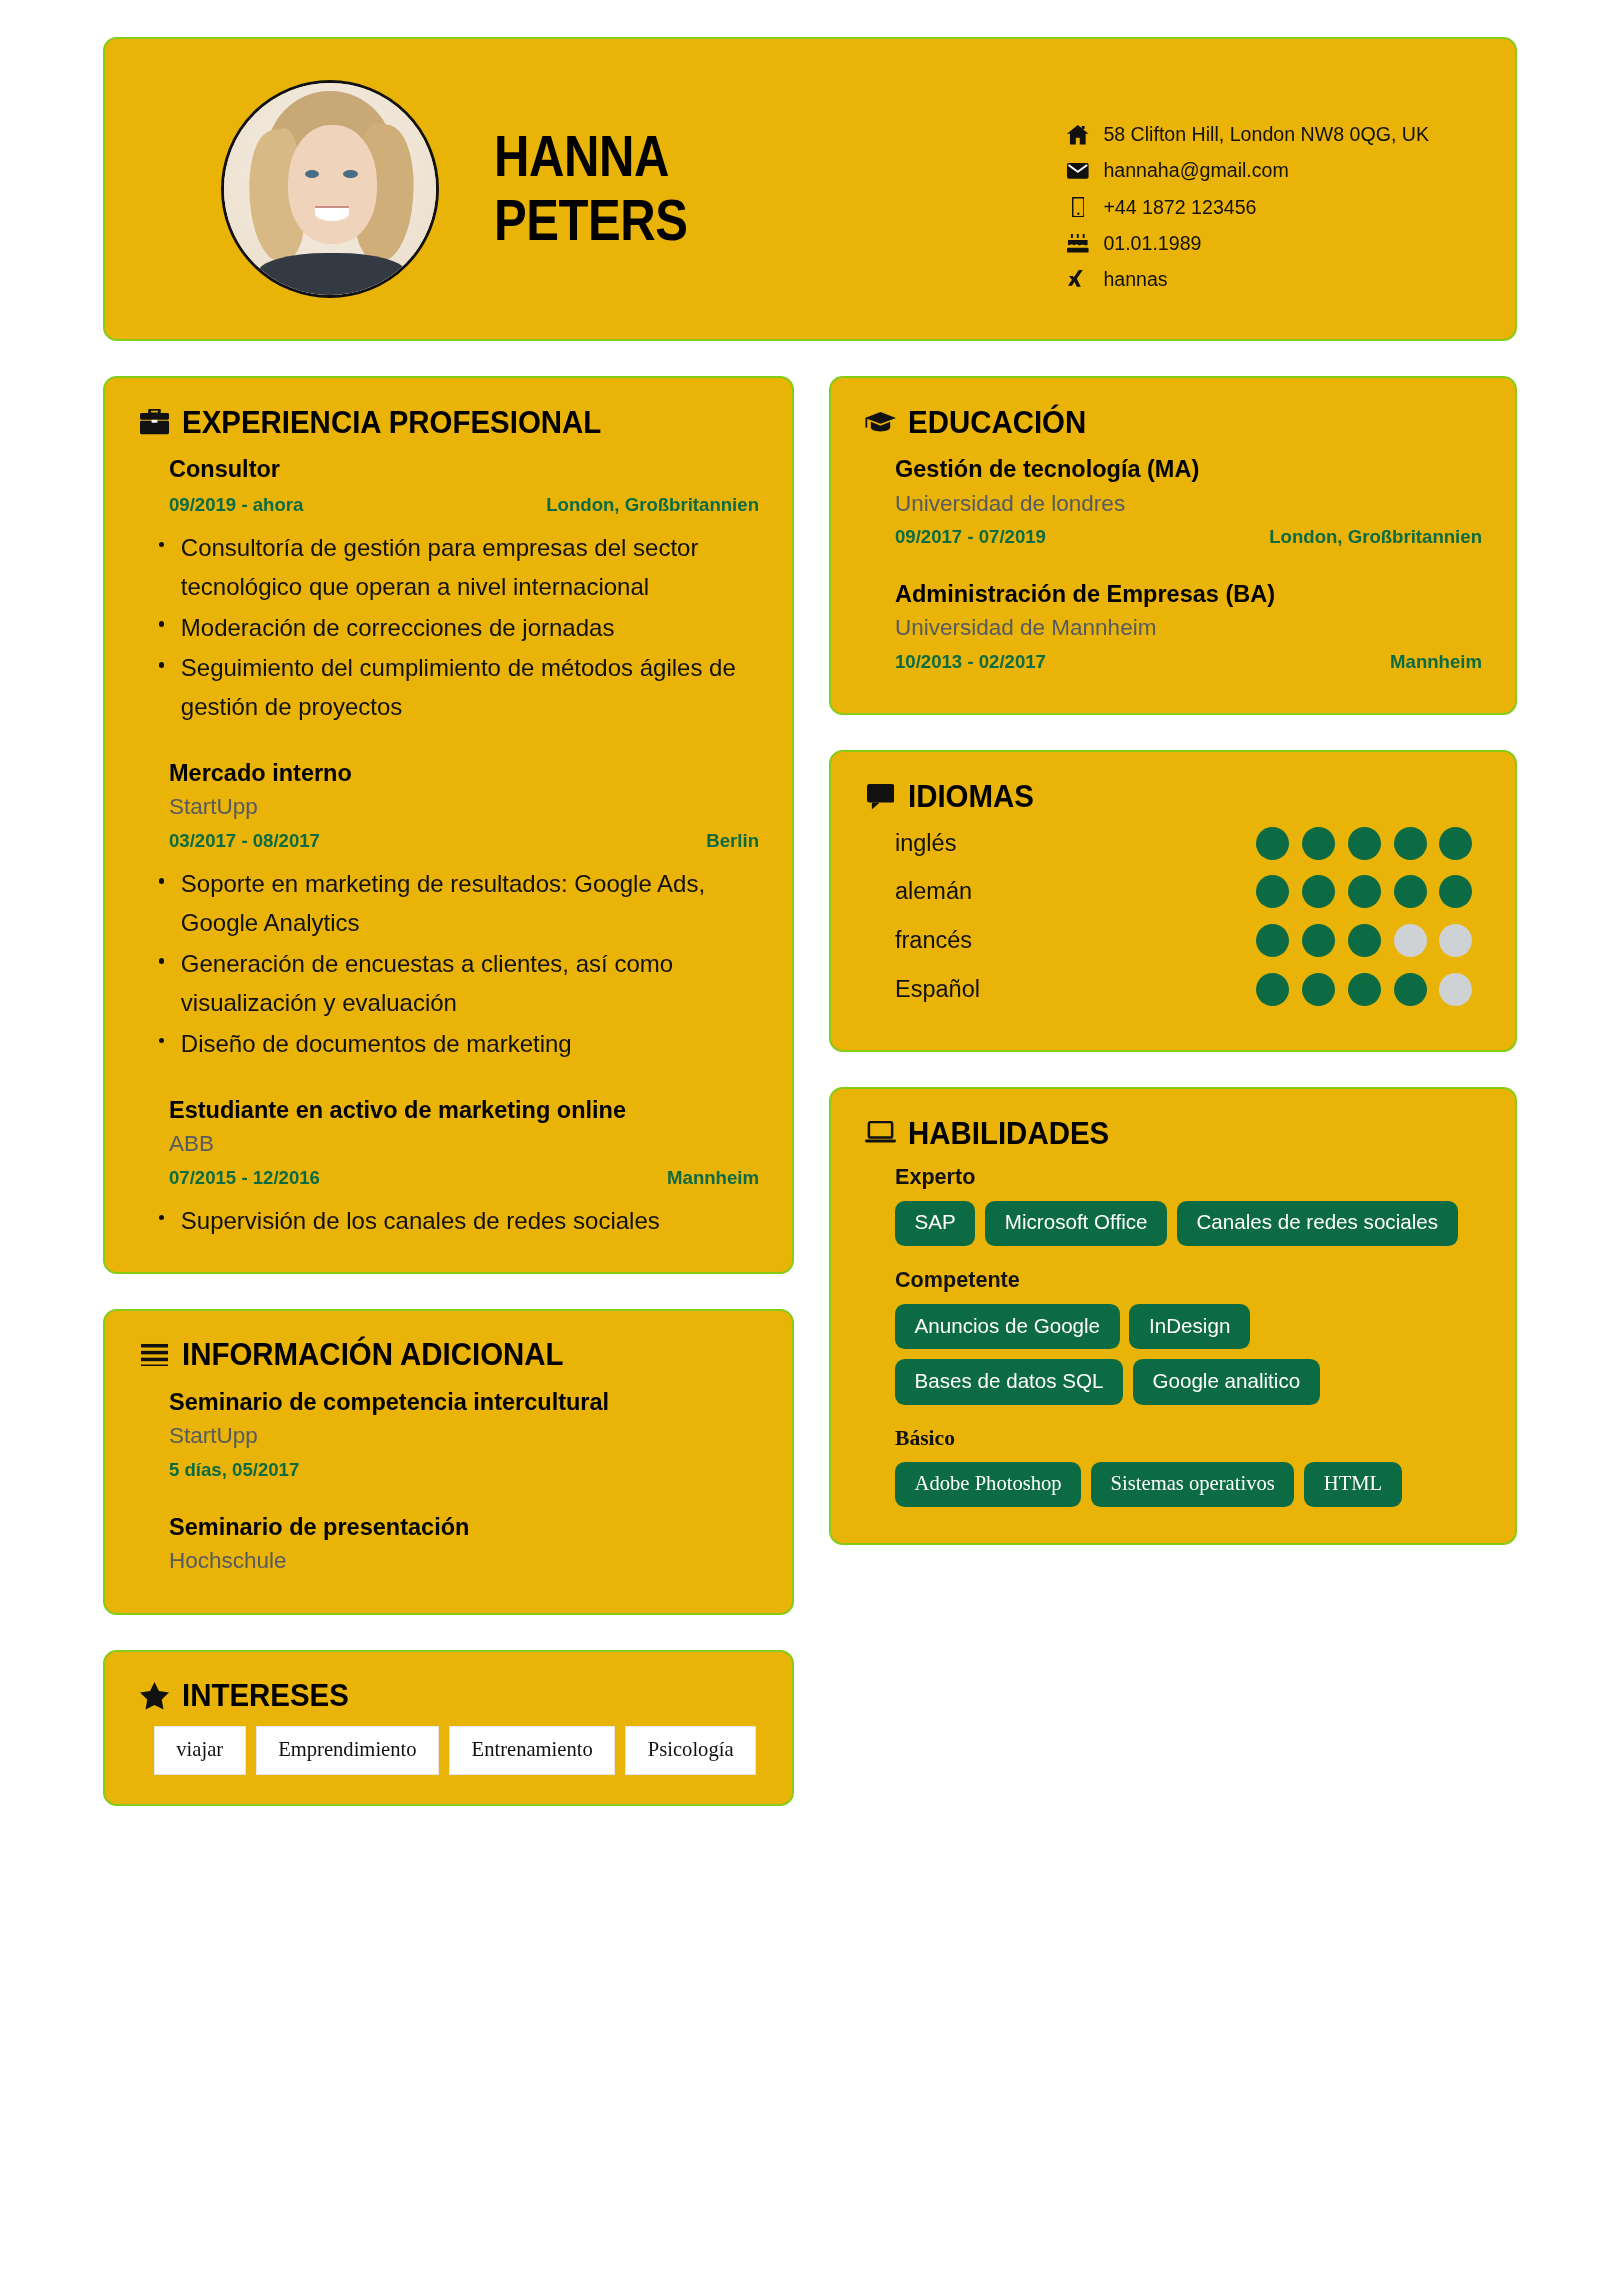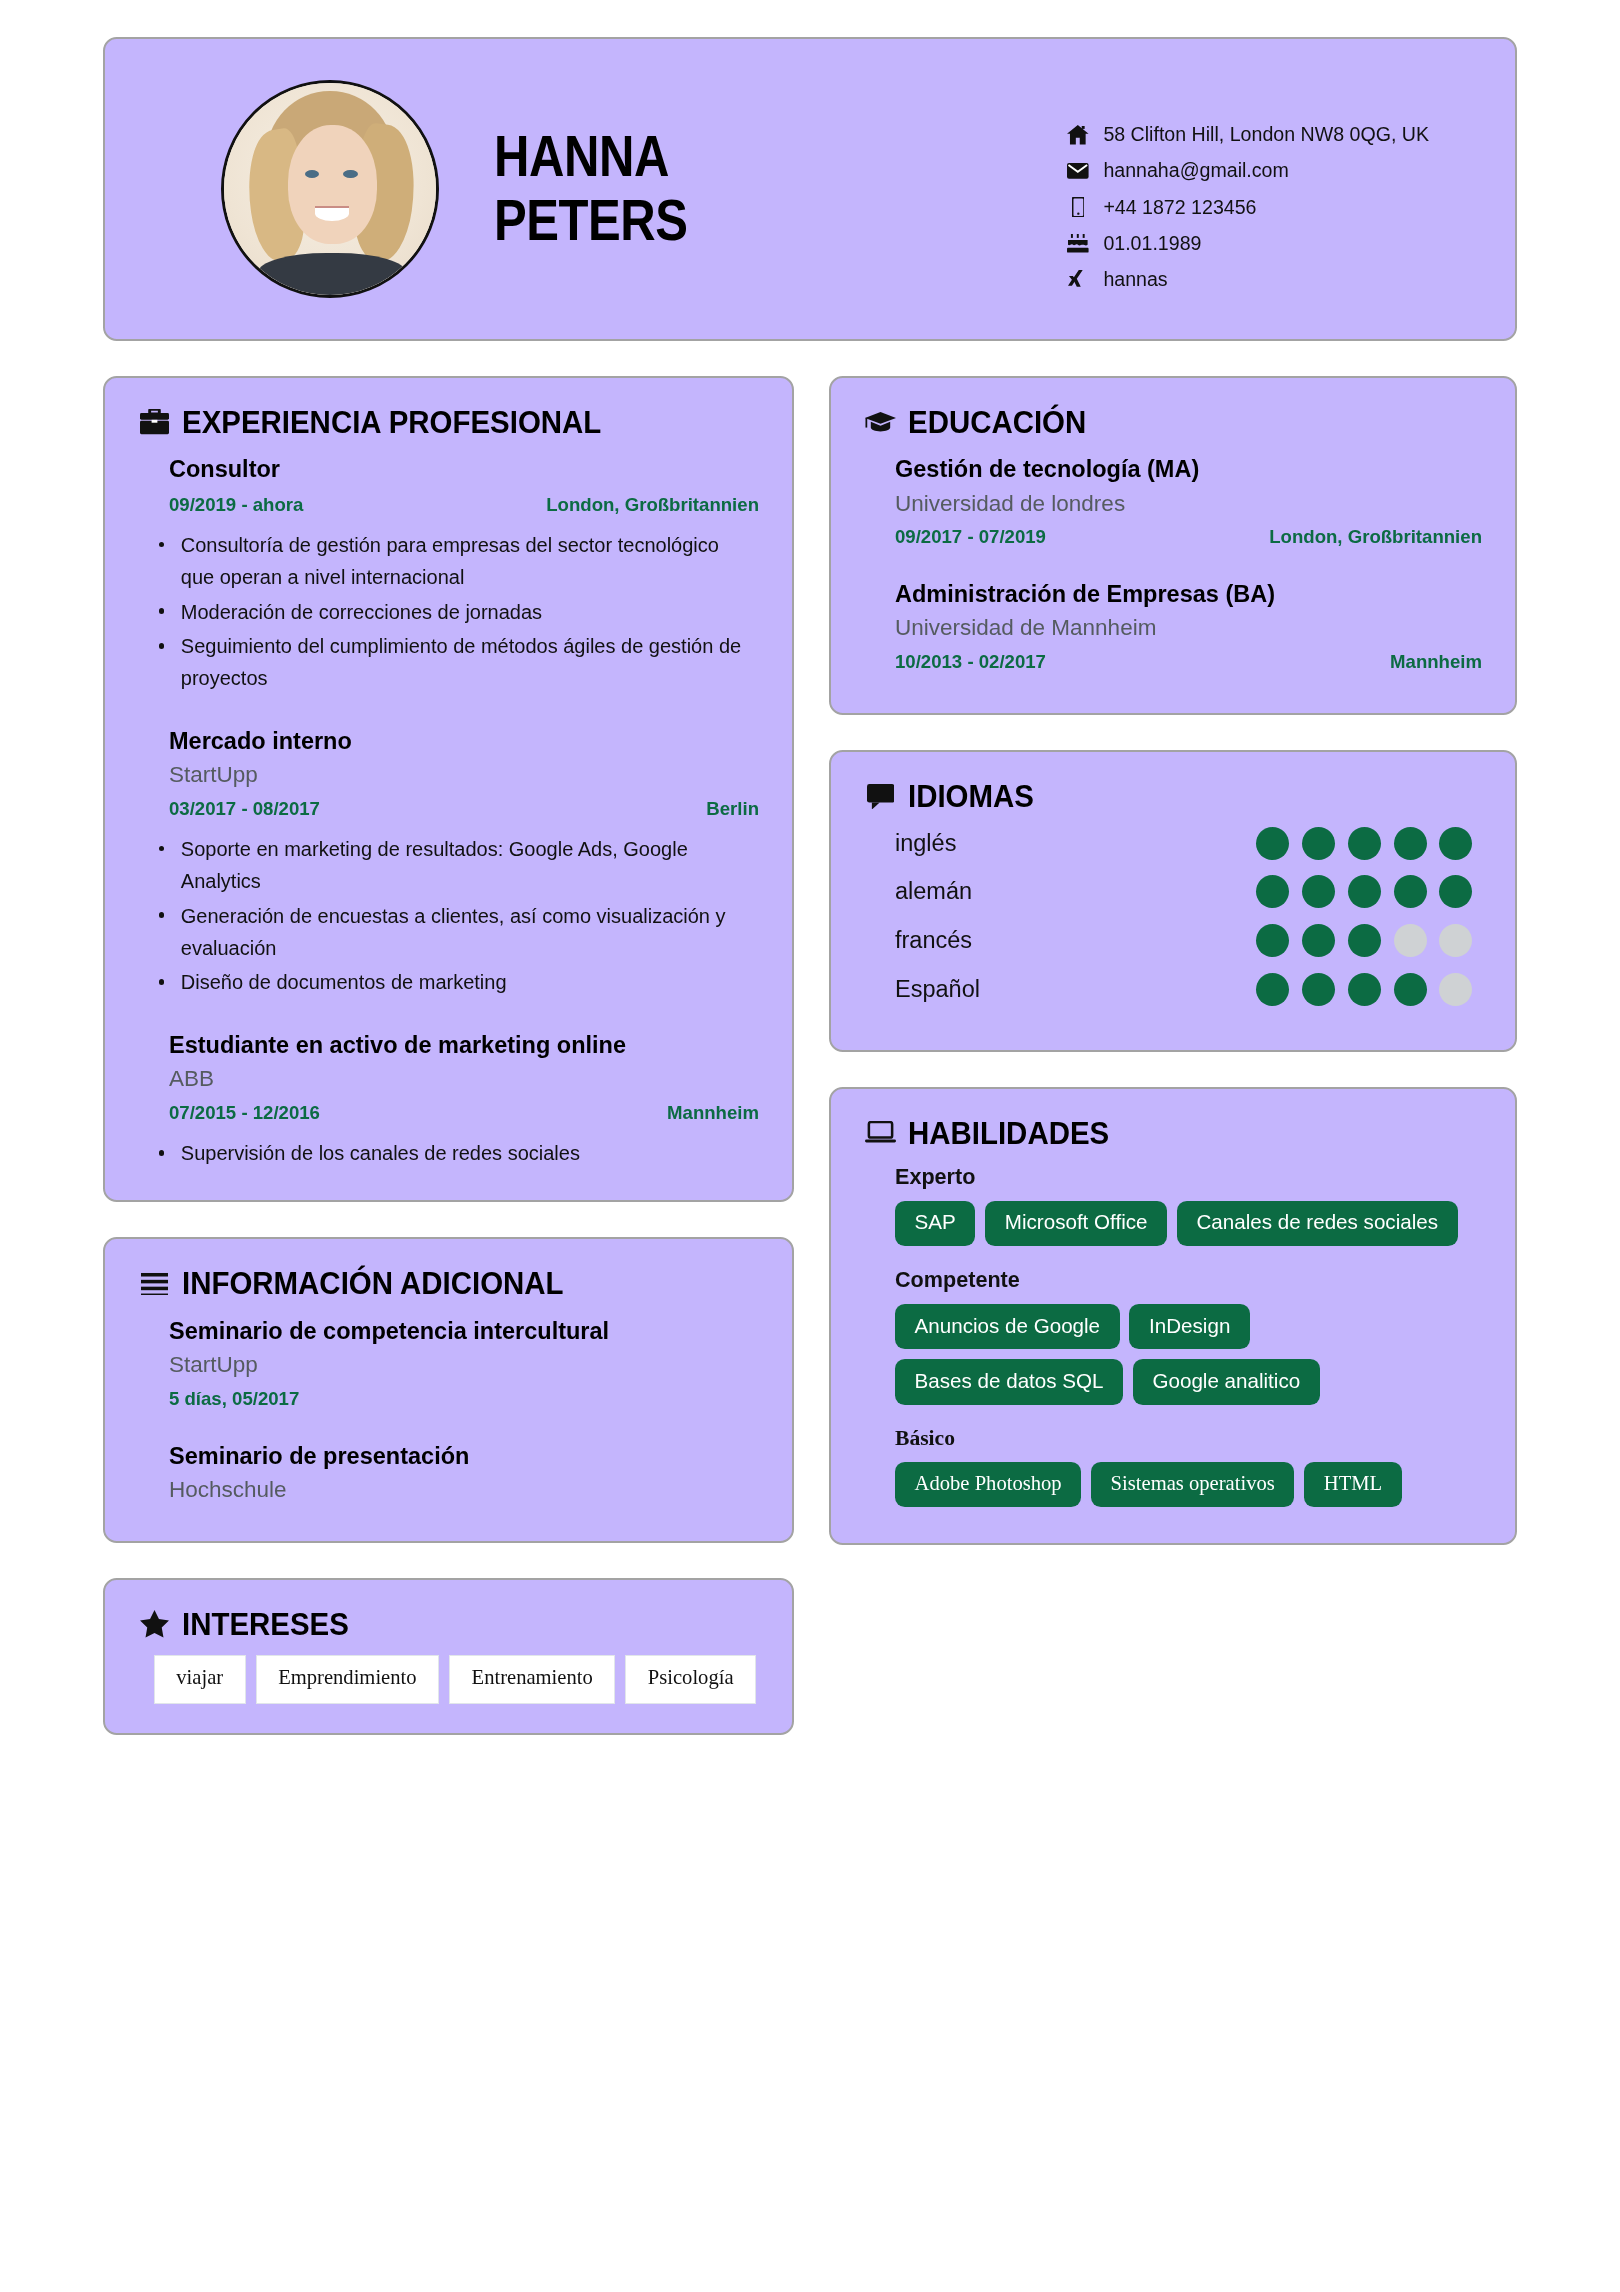--- a/index.html
+++ b/index.html
@@ -12,22 +12,22 @@
   }
   .page {
     position: relative;
     width: 1620px;
     height: 2293px;
     padding: 37px 103px;
   }
 
   
   .card {
-    background: #c4b5fd;
-    border: 2px solid #a3a3a3;
+    background: #eab308;
+    border: 2px solid #84cc16;
     border-radius: 13.7px;
   }
 
   
   .header-card {
     display: flex;
     align-items: center;
     padding: 29px 43px;
     height: 304px;
     margin-bottom: 35px;
@@ -149,21 +149,21 @@
   .entry-meta .loc { text-align: right; }
 
   ul.bullets {
     list-style: none;
     margin: 7.8px 0 0 0;
     padding: 0 17.6px 0 11.8px;
   }
   ul.bullets li {
     position: relative;
     padding-left: 31px;
-    font-size: 20px;
+    font-size: 24px;
     line-height: 1.62;
     color: #111111;
     margin-bottom: 2px;
   }
   ul.bullets li:before {
     content: "";
     position: absolute;
     left: 8.8px; top: 12.7px;
     width: 5.9px; height: 5.9px;
     border-radius: 50%;

